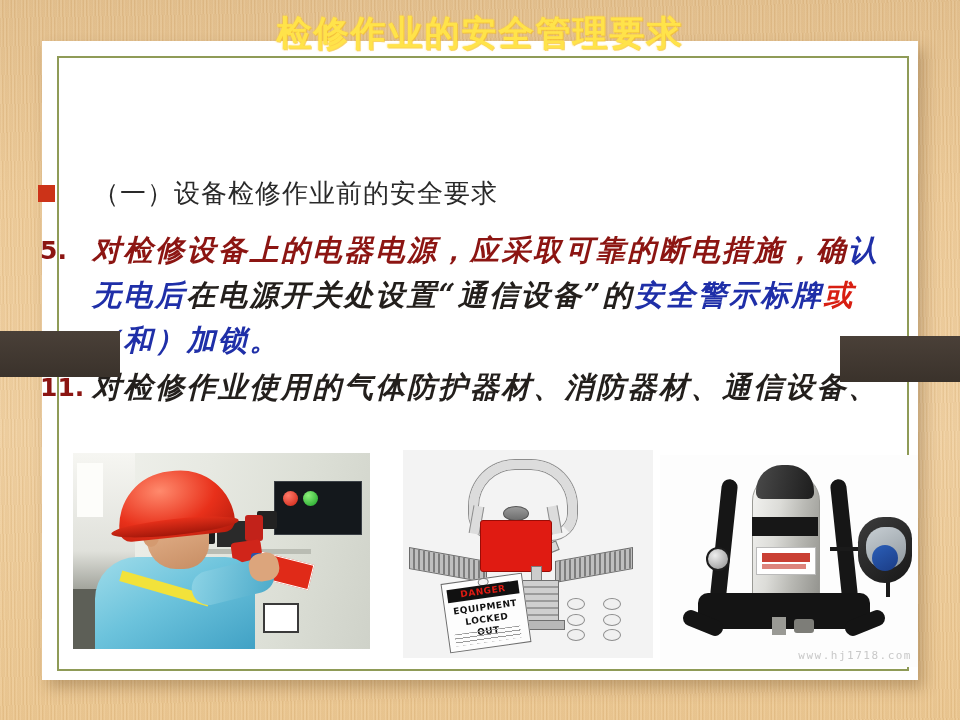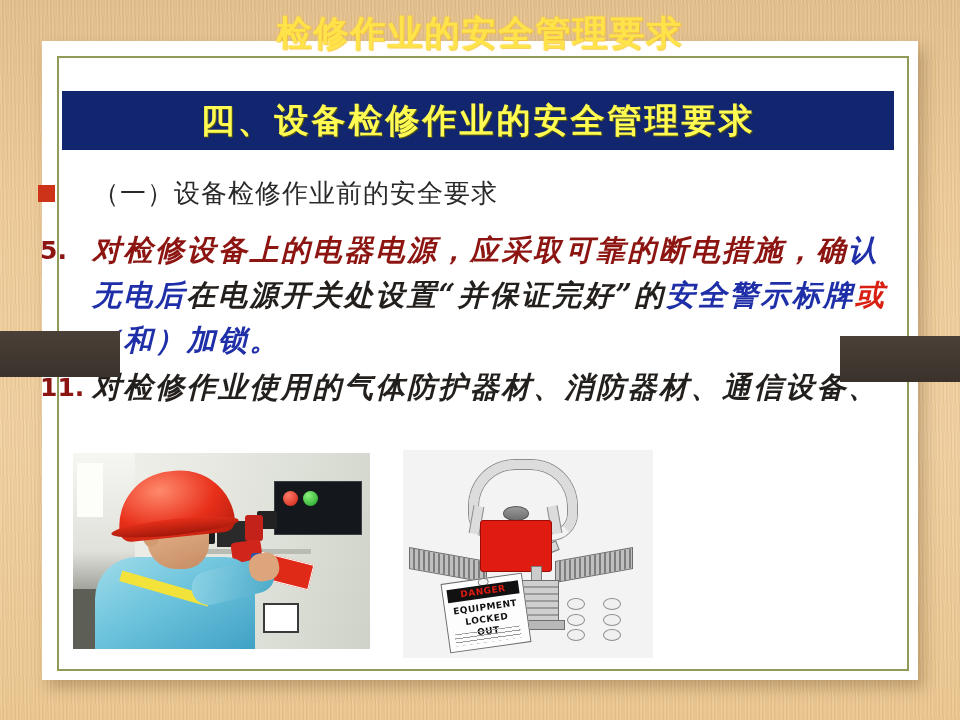--- a/index.html
+++ b/index.html
@@ -231,39 +231,36 @@
 </head>
 <body>
 
 <div id="slide">
 
   <div class="card"></div>
   <div class="card-inner-border"></div>
 
   <div class="ghost-title">检修作业的安全管理要求</div>
 
-  <div class="header-bar">
-    <div class="header-title">四、设备检修作业的安全管理要求</div>
-  </div>
 
   <div class="subtitle-row">
     <div class="bullet-square"></div>
     <div class="subtitle-text">（一）设备检修作业前的安全要求</div>
   </div>
 
   <div class="body-block">
 
     <div class="para">
       <div class="num">5.</div>
       <div class="lines">
         <div class="ln">
           <span class="c-red">对检修设备上的电器电源，应采取可靠的断电措施，确</span><span class="c-blue">认</span>
         </div>
         <div class="ln">
-          <span class="c-blue">无电后</span><span class="c-dark">在电源开关处设置“并保证完好”的</span><span class="c-blue">安全警示标牌</span><span class="c-brightred">或</span>
+          <span class="c-blue">无电后</span><span class="c-dark">在电源开关处设置“通信设备”的</span><span class="c-blue">安全警示标牌</span><span class="c-brightred">或</span>
         </div>
         <div class="ln">
           <span class="c-blue">（和）加锁。</span>
         </div>
       </div>
     </div>
 
     <div class="para">
       <div class="num">11.</div>
       <div class="lines">
@@ -335,16 +332,38 @@
         </div>
         <div class="tag-txt">
           <div>EQUIPMENT</div>
           <div>LOCKED</div>
           <div>OUT</div>
         </div>
         <div class="tag-lines"></div>
       </div>
     </div>
 
+    <div class="photo ph3">
+      <div class="harness-l"></div>
+      <div class="harness-r"></div>
+      <div class="cyl"></div>
+      <div class="cyl-top"></div>
+      <div class="band1"></div>
+      <div class="label">
+        <div class="label-red"></div>
+        <div class="label-red2"></div>
+      </div>
+      <div class="backplate"></div>
+      <div class="leg-l"></div>
+      <div class="leg-r"></div>
+      <div class="gauge"></div>
+      <div class="hose"></div>
+      <div class="mask"></div>
+      <div class="visor"></div>
+      <div class="mask-in"></div>
+      <div class="valve"></div>
+      <div class="valve2"></div>
+      <div class="wm">www.hj1718.com</div>
+    </div>
 
   </div>
 
 </div>
 
 </body></html>

